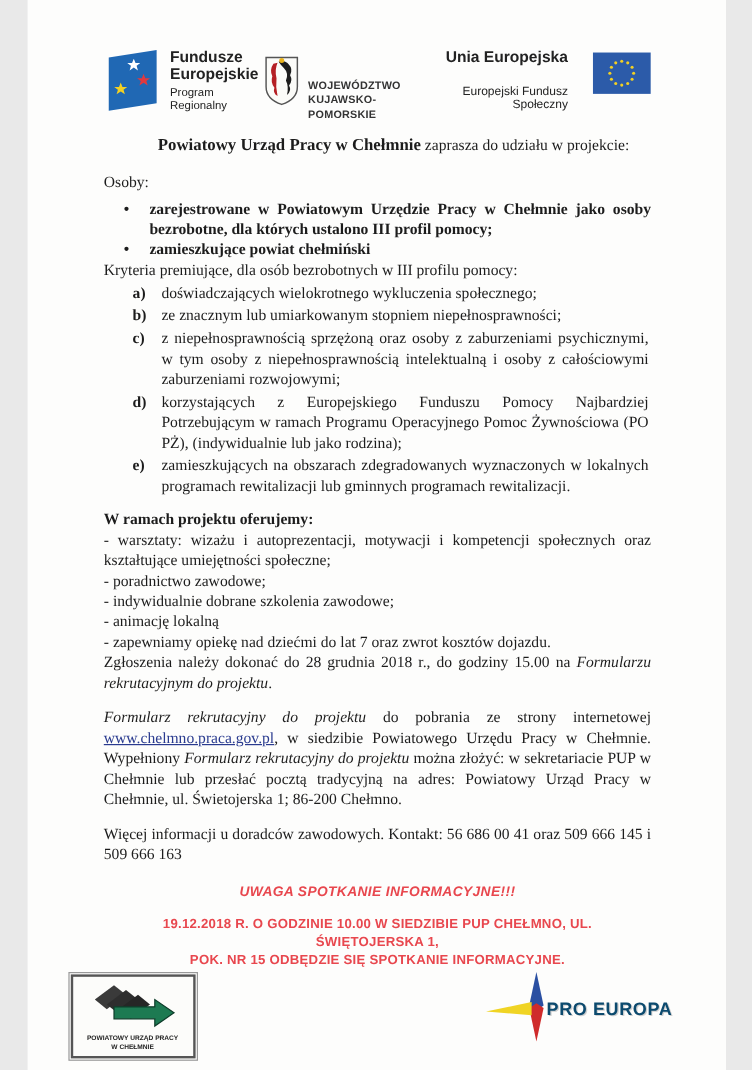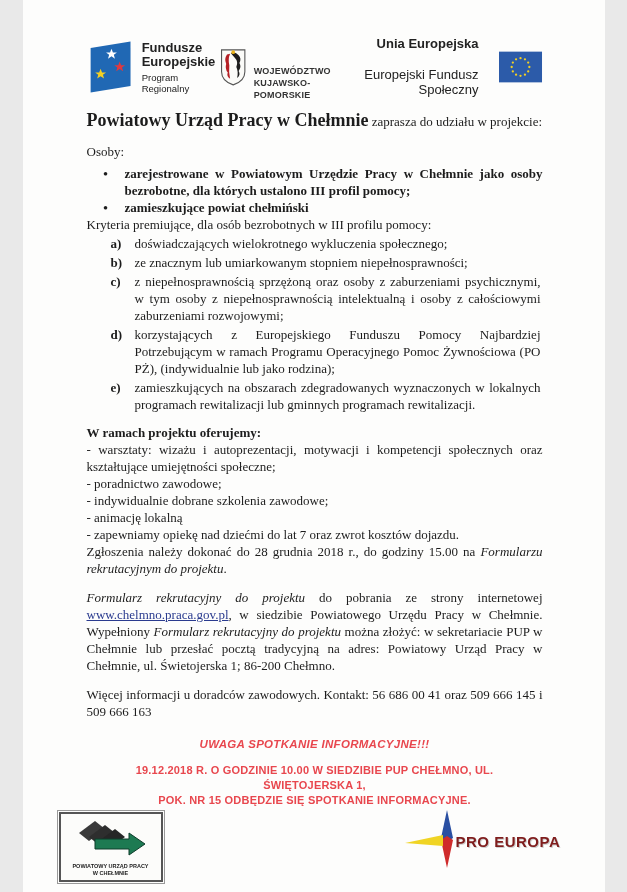--- a/index.html
+++ b/index.html
@@ -11,28 +11,28 @@
     padding:34px 62px 0 64px;
   }
   
   .header { display:flex; align-items:center; justify-content:space-between;
             height:66px; margin-bottom:12px; font-family:"Liberation Sans", sans-serif; }
   .logo-fe { display:flex; align-items:center; gap:8px; }
   .fe-text .t { font-weight:bold; font-size:13px; line-height:14px; color:#222; }
   .fe-text .s { font-size:9.5px; margin-top:3px; color:#222; }
   .logo-woj { display:flex; align-items:center; gap:7px; }
   .woj-text { font-size:9px; font-weight:bold; line-height:12px; color:#333; letter-spacing:.2px;margin-top:32px; }
-  .logo-ue { display:flex; align-items:center; gap:21px; }
+  .logo-ue { display:flex; gap:21px; }
   .ue-text { text-align:right; }
   .ue-text .t { font-weight:bold; font-size:13px; line-height:14px; color:#222; }
-  .ue-text .s { font-size:13px; margin-top:16px; color:#222; }
+  .ue-text .s { font-size:10px; margin-top:16px; color:#222; }
   
   .body-text { font-size:13px; line-height:17px; }
   .intro { margin-top:4px; }
-  .intro b { font-size:18px; }
+  .intro b { font-size:14px;margin-left:45px; }
   .proj-title { text-align:center; font-weight:bold; font-size:15px; line-height:20px;
                 margin:13px 6px 11px 6px; }
   .osoby { font-weight:normal; margin-top:6px; }
   ul.bullets { list-style:none; margin-top:5px; }
   ul.bullets li { display:flex; font-weight:bold; }
   ul.bullets li .marker { width:38px; text-align:center; flex:0 0 38px; }
   ul.bullets li .btxt { flex:1; text-align:justify; }
   .kryteria-intro { }
   .abc { display:flex; margin-top:2px; }
   .abc .lbl { flex:0 0 24px; margin-left:24px; font-weight:bold; }
@@ -51,21 +51,21 @@
   .alert-detail { margin:10px 10px 0 10px; font-size:11px; line-height:15px; letter-spacing:.2px; }
   
   .footer-left { position:absolute; left:36px; bottom:10px; }
   .pup-box { width:104px; height:70px; border:2px solid #555; outline:1px solid #999; outline-offset:1px;
              background:#fcfcfa; position:relative; }
   .pup-label { position:absolute; bottom:4px; left:0; right:0; text-align:center;
                font-family:"Liberation Sans", sans-serif; font-weight:bold; font-size:5.5px;
                line-height:6.5px; color:#222; }
   .footer-right { position:absolute; right:28px; bottom:22px; width:180px; height:62px; }
   .pro-europa-text { position:absolute; left:46px; top:25px; font-family:"Liberation Sans", sans-serif;
-                     font-weight:bold; font-size:15px; letter-spacing:.5px; color:#7f1d1d;
+                     font-weight:bold; font-size:15px; letter-spacing:.5px; color:#0c4a6e;
                      text-shadow:1px 1px 0 #cfcfcf;padding-left:13px; }
 </style>
 </head>
 <body>
 
 <div class="page">
 
   <div class="header">
 
     <div class="logo-fe">

